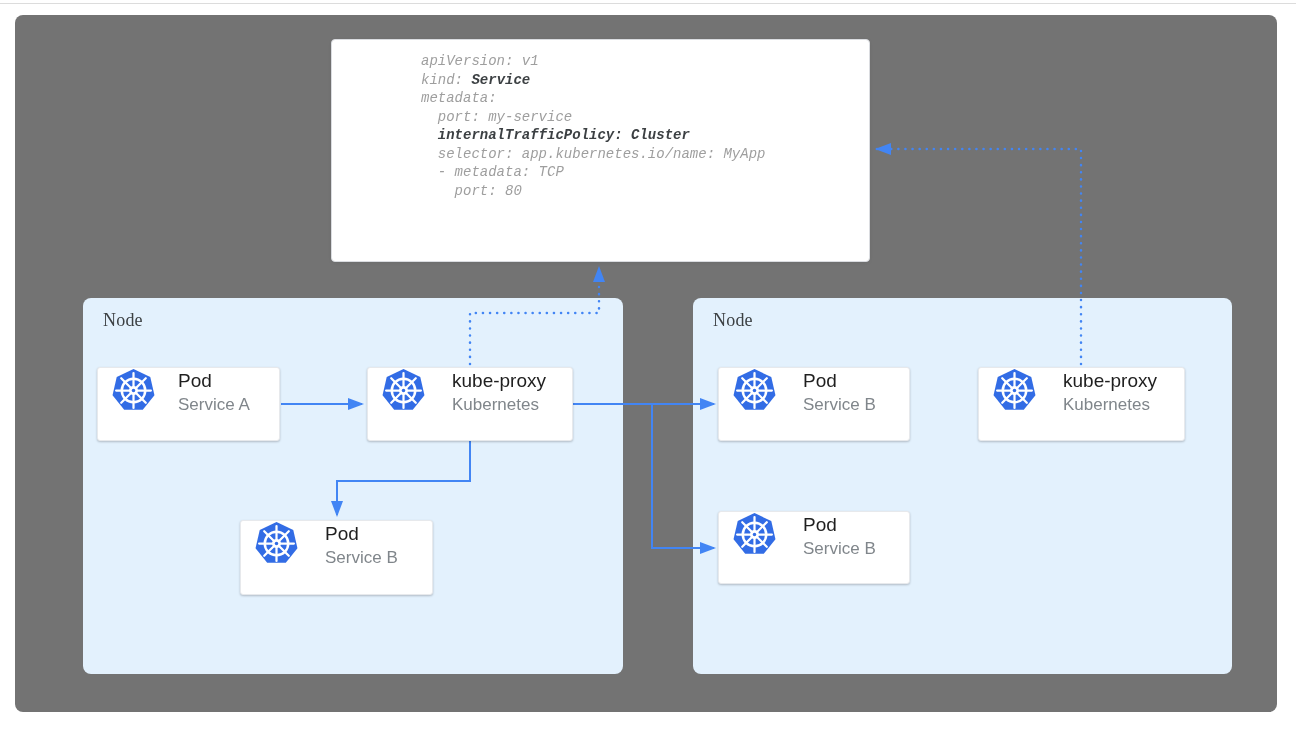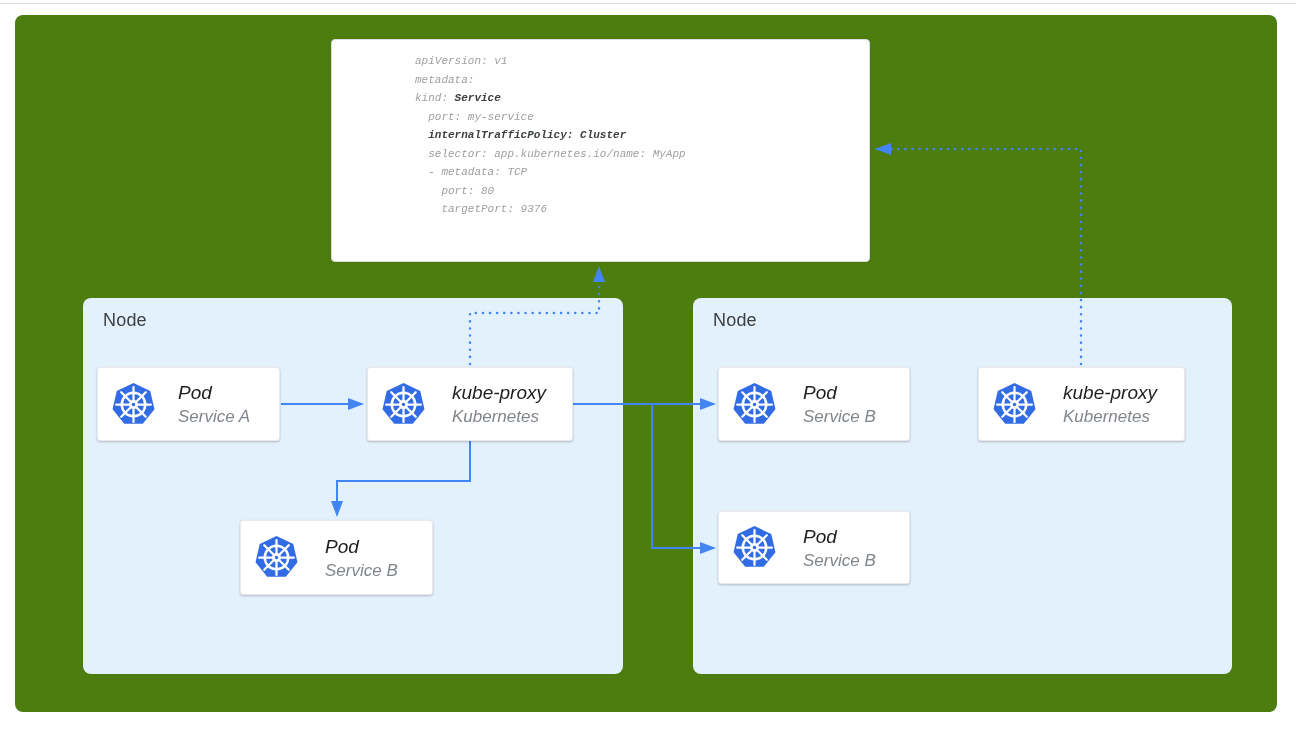--- a/index.html
+++ b/index.html
@@ -3,50 +3,50 @@
 <meta charset="utf-8">
 <style>
   html,body{margin:0;padding:0;}
   body{
     width:1296px;height:729px;position:relative;background:#ffffff;
     font-family:"Liberation Sans", sans-serif;overflow:hidden;
   }
   .top-rule{position:absolute;left:0;top:3px;width:1296px;height:1px;background:#dcdcdc;}
   .canvas{
     position:absolute;left:15px;top:15px;width:1262px;height:697px;
-    background:#4d7c0f;border-radius:8px;
+    background:#737373;border-radius:8px;font-family:Liberation Serif, serif;
   }
   .node-panel{
     position:absolute;background:#e3f1fd;border-radius:8px;
   }
   .node-panel .node-label{
     position:absolute;left:20px;top:12px;font-size:18px;color:#3c4043;letter-spacing:.2px;
   }
   #node-left{left:68px;top:283px;width:540px;height:376px;}
   #node-right{left:678px;top:283px;width:539px;height:376px;}
 
   .yaml-card{
     position:absolute;left:331px;top:39px;width:539px;height:223px;
     background:#ffffff;border:1px solid #dadce0;border-radius:4px;
     box-shadow:0 1px 3px rgba(60,64,67,.10);
     box-sizing:border-box;z-index:4;
   }
   .code{
-    position:absolute;left:83px;top:12px;right:8px;
+    position:absolute;left:89px;top:12px;right:8px;
     font-family:"Liberation Mono","DejaVu Sans Mono",monospace;
-    font-style:italic;font-size:11px;line-height:18.5px;color:#9e9e9e;
+    font-style:italic;font-size:14px;line-height:18.5px;color:#9e9e9e;
   }
   .code-line{white-space:pre;}
   .code-line .b{font-weight:700;color:#3c4043;}
 
   .card{
     position:absolute;background:#ffffff;border:1px solid #e7e9ec;border-radius:3px;
     box-shadow:0 1px 2px rgba(0,0,0,.15),0 1px 3px rgba(0,0,0,.08);
-    box-sizing:border-box;display:flex;align-items:center;
-    padding-left:13px;z-index:6;font-style:italic;
+    box-sizing:border-box;display:flex;
+    padding-left:13px;z-index:6;
   }
   .card .k8s-icon{width:45px;height:45px;flex:0 0 45px;}
   .card .card-text{margin-left:26px;display:flex;flex-direction:column;}
   .card .card-title{font-size:19px;line-height:25px;color:#1f1f1f;}
   .card .card-subtitle{font-size:17px;line-height:23px;color:#80868b;}
 
   #card-pod-a{left:97px;top:367px;width:183px;height:74px;}
   #card-pod-a .card-text{margin-left:22px;}
   #card-kube-proxy-left{left:367px;top:367px;width:206px;height:74px;}
   #card-pod-b-left{left:240px;top:520px;width:193px;height:75px;}
@@ -83,28 +83,27 @@
   <path d="M 573,404 L 714,404" stroke="#4285f4" stroke-width="2" fill="none" marker-end="url(#ah)"></path>
   <path d="M 652,404 L 652,548 L 714,548" stroke="#4285f4" stroke-width="2" fill="none" marker-end="url(#ah)"></path>
 
   <path d="M 470,364 L 470,313 L 599,313 L 599,268" stroke="#4285f4" stroke-width="2.5" fill="none" stroke-linecap="round" stroke-dasharray="0.1 7" marker-end="url(#ah)"></path>
   <path d="M 1081,364 L 1081,149 L 877,149" stroke="#4285f4" stroke-width="2.5" fill="none" stroke-linecap="round" stroke-dasharray="0.1 7" marker-end="url(#ah)"></path>
 </svg>
 
 <div class="yaml-card">
   <div class="code">
     <div class="code-line"><span>apiVersion: v1</span></div>
+    <div class="code-line"><span>kind: </span><span class="b">Service</span></div>
     <div class="code-line"><span>metadata:</span></div>
-    <div class="code-line"><span>kind: </span><span class="b">Service</span></div>
     <div class="code-line"><span>  port: my-service</span></div>
     <div class="code-line"><span>  </span><span class="b">internalTrafficPolicy: Cluster</span></div>
     <div class="code-line"><span>  selector: app.kubernetes.io/name: MyApp</span></div>
     <div class="code-line"><span>  - metadata: TCP</span></div>
     <div class="code-line"><span>    port: 80</span></div>
-    <div class="code-line"><span>    targetPort: 9376</span></div>
   </div>
 </div>
 
 <div class="card" id="card-pod-a">
   <svg class="k8s-icon" viewBox="0 0 44 44">
     <polygon points="22,1 38.4,8.9 42.5,26.7 31.1,40.9 12.9,40.9 1.5,26.7 5.6,8.9" fill="#326ce5"></polygon>
     <g stroke="#ffffff" stroke-width="2.2" stroke-linecap="round">
       <line x1="22" y1="22" x2="22" y2="5"></line>
         <line x1="22" y1="22" x2="34" y2="10"></line>
       <line x1="22" y1="22" x2="39" y2="22"></line>

